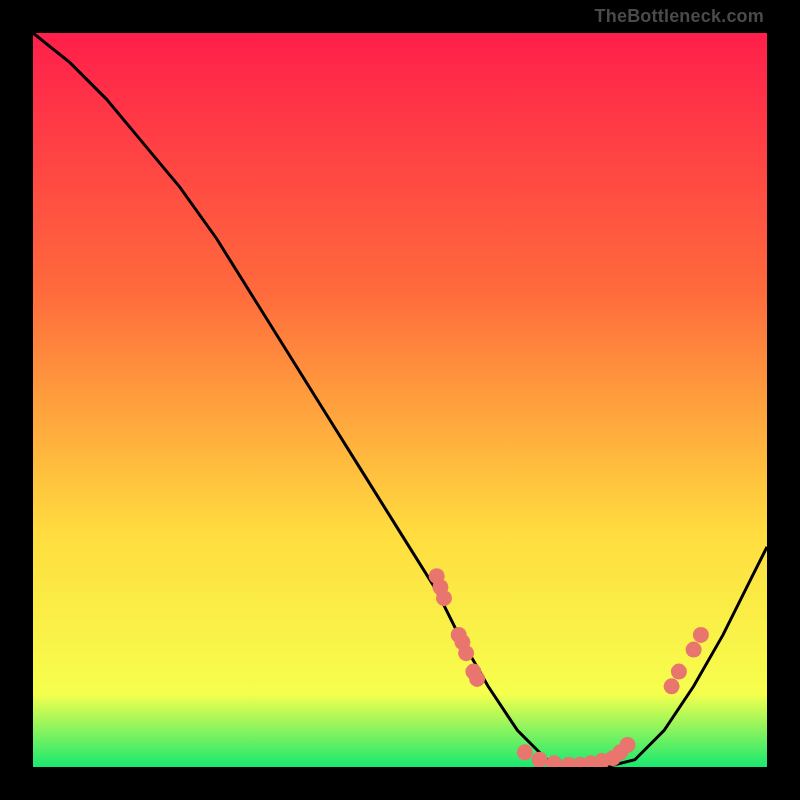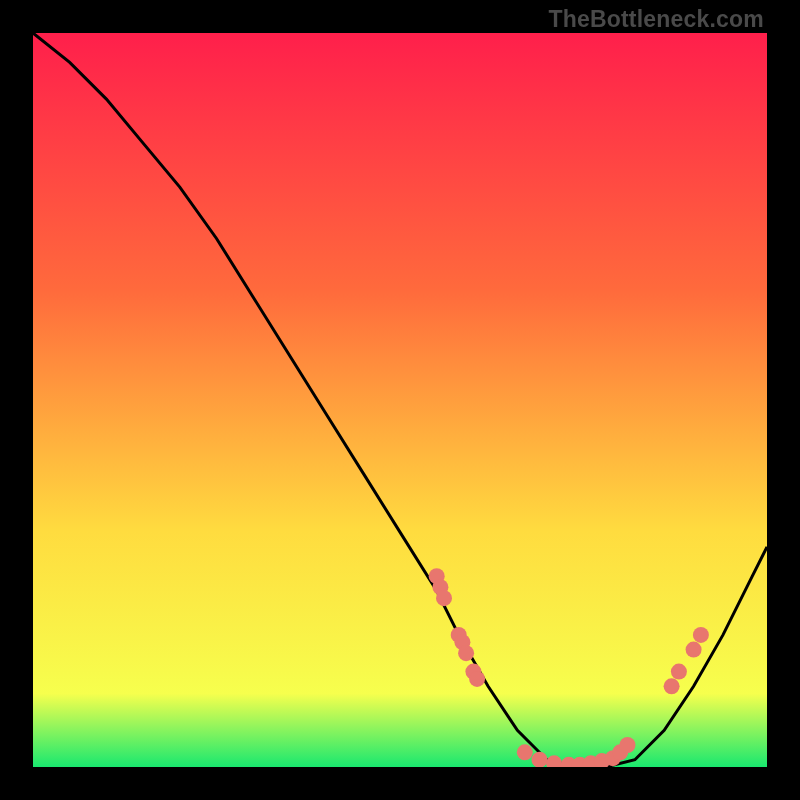--- a/index.html
+++ b/index.html
@@ -1,17 +1,17 @@
 <!DOCTYPE html>
 <html><head>
 <meta charset="utf-8">
 <style>
   html,body{margin:0;padding:0;width:800px;height:800px;background:#000;overflow:hidden;font-family:Arial,Helvetica,sans-serif}
   .frame{position:absolute;left:33px;top:33px;width:734px;height:734px;}
-  .watermark{position:absolute;top:6px;right:36px;color:#4a4a4a;font-size:23px;font-weight:bold;letter-spacing:.2px}
+  .watermark{position:absolute;top:6px;right:36px;color:#4a4a4a;font-size:18px;font-weight:bold;letter-spacing:.2px}
   svg{display:block}
 </style>
 </head>
 <body>
 
 <div class="watermark">TheBottleneck.com</div>
 
 <div class="frame">
   <svg id="svg" width="734" height="734" viewBox="0 0 734 734">
     <defs>

